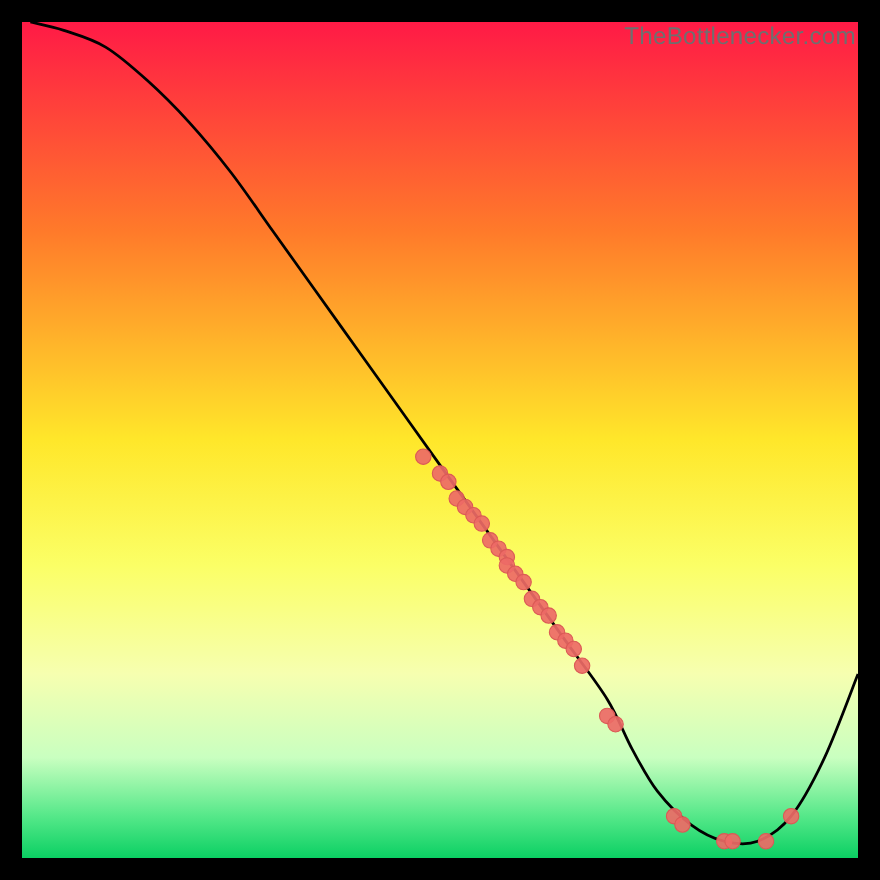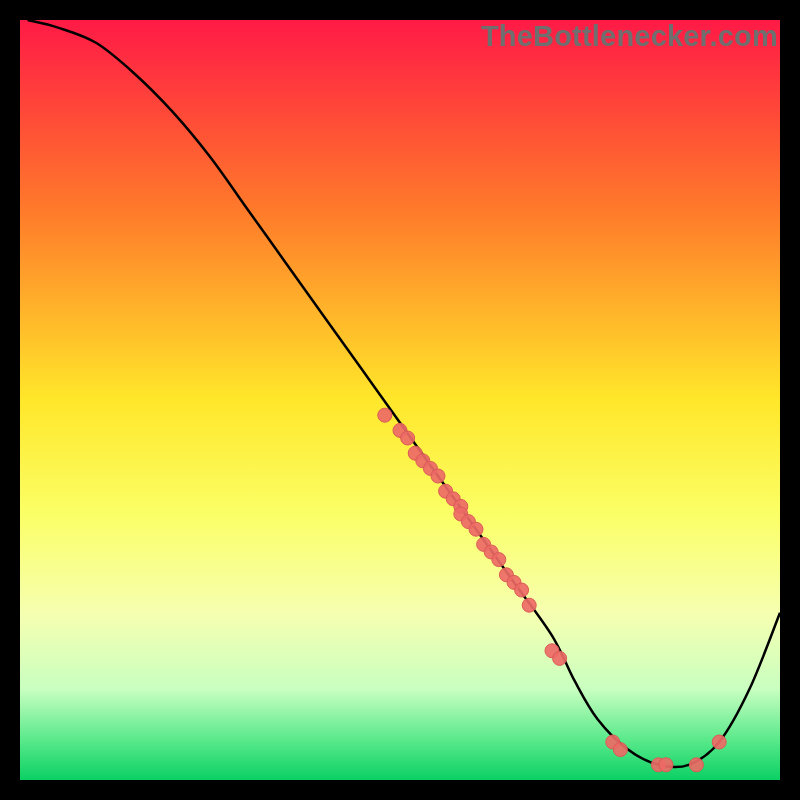--- a/index.html
+++ b/index.html
@@ -23,22 +23,22 @@
     left: 0;
     top: 0;
     width: 760px;
     height: 760px;
   }
   .watermark {
     position: absolute;
     top: 0px;
     right: 2px;
     font-family: Arial, Helvetica, sans-serif;
-    font-size: 29px;
-    font-weight: 700;
+    font-size: 22px;
+    font-weight: 400;
     color: #6f6f6f;
     letter-spacing: 0.2px;
     z-index: 5;
   }
   svg {
     display: block;
   }
 </style>
 </head>
 <body>

